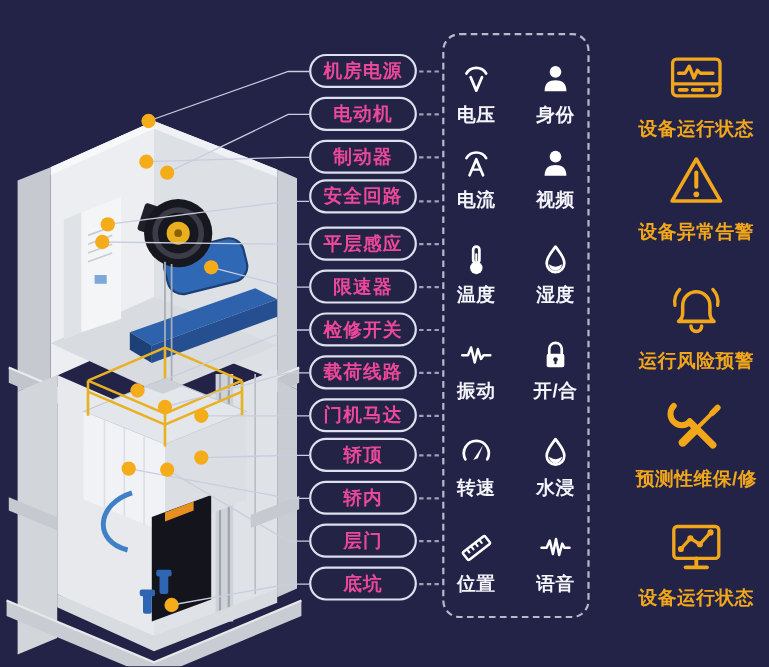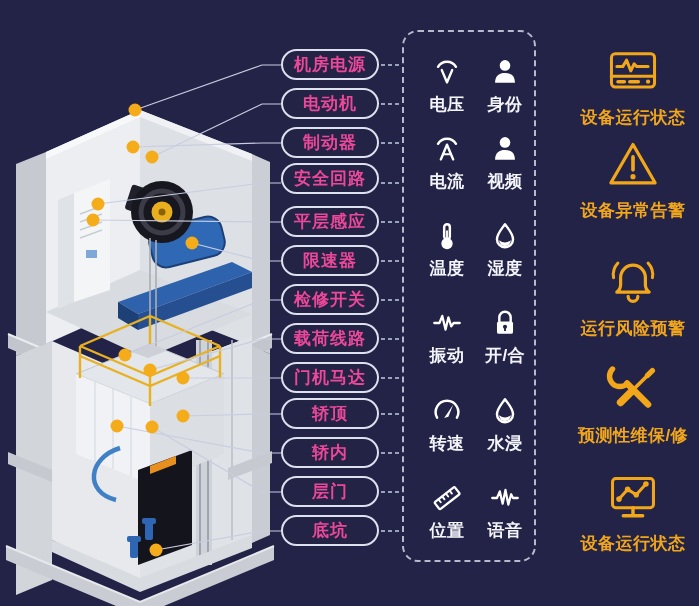--- a/index.html
+++ b/index.html
@@ -17,21 +17,21 @@
     border:2px solid #dde1ee;border-radius:17px;
     display:flex;align-items:center;justify-content:center;
     box-sizing:border-box;background:rgba(35,35,71,.2);
   }
   .pill span{color:#ec4899;font-size:17px;font-weight:700;letter-spacing:1px;white-space:nowrap;}
   
   .panel{
     position:absolute;left:402px;top:30px;width:134px;height:532px;
     border:2px dashed #b6bacb;border-radius:16px;box-sizing:border-box;
   }
-  .sensor-row{position:absolute;left:0;width:100%;display:flex;justify-content:flex-end;}
+  .sensor-row{position:absolute;left:0;width:100%;display:flex;justify-content:space-between;}
   .sensor-cell{width:58px;display:flex;flex-direction:column;align-items:center;}
   .sensor-cell .sicon{width:36px;height:36px;display:flex;align-items:center;justify-content:center;}
   .sensor-cell .slabel{margin-top:3px;color:#f4f5fa;font-size:17px;font-weight:700;white-space:nowrap;letter-spacing:.5px;}
   
   .feature{position:absolute;left:568px;width:130px;display:flex;flex-direction:column;align-items:center;}
   .feature .ficon{width:56px;height:56px;display:flex;align-items:center;justify-content:center;}
   .feature .flabel{margin-top:6px;color:#f2a71b;font-size:17px;font-weight:700;white-space:nowrap;letter-spacing:.5px;}
 </style>
 </head>
 <body>

